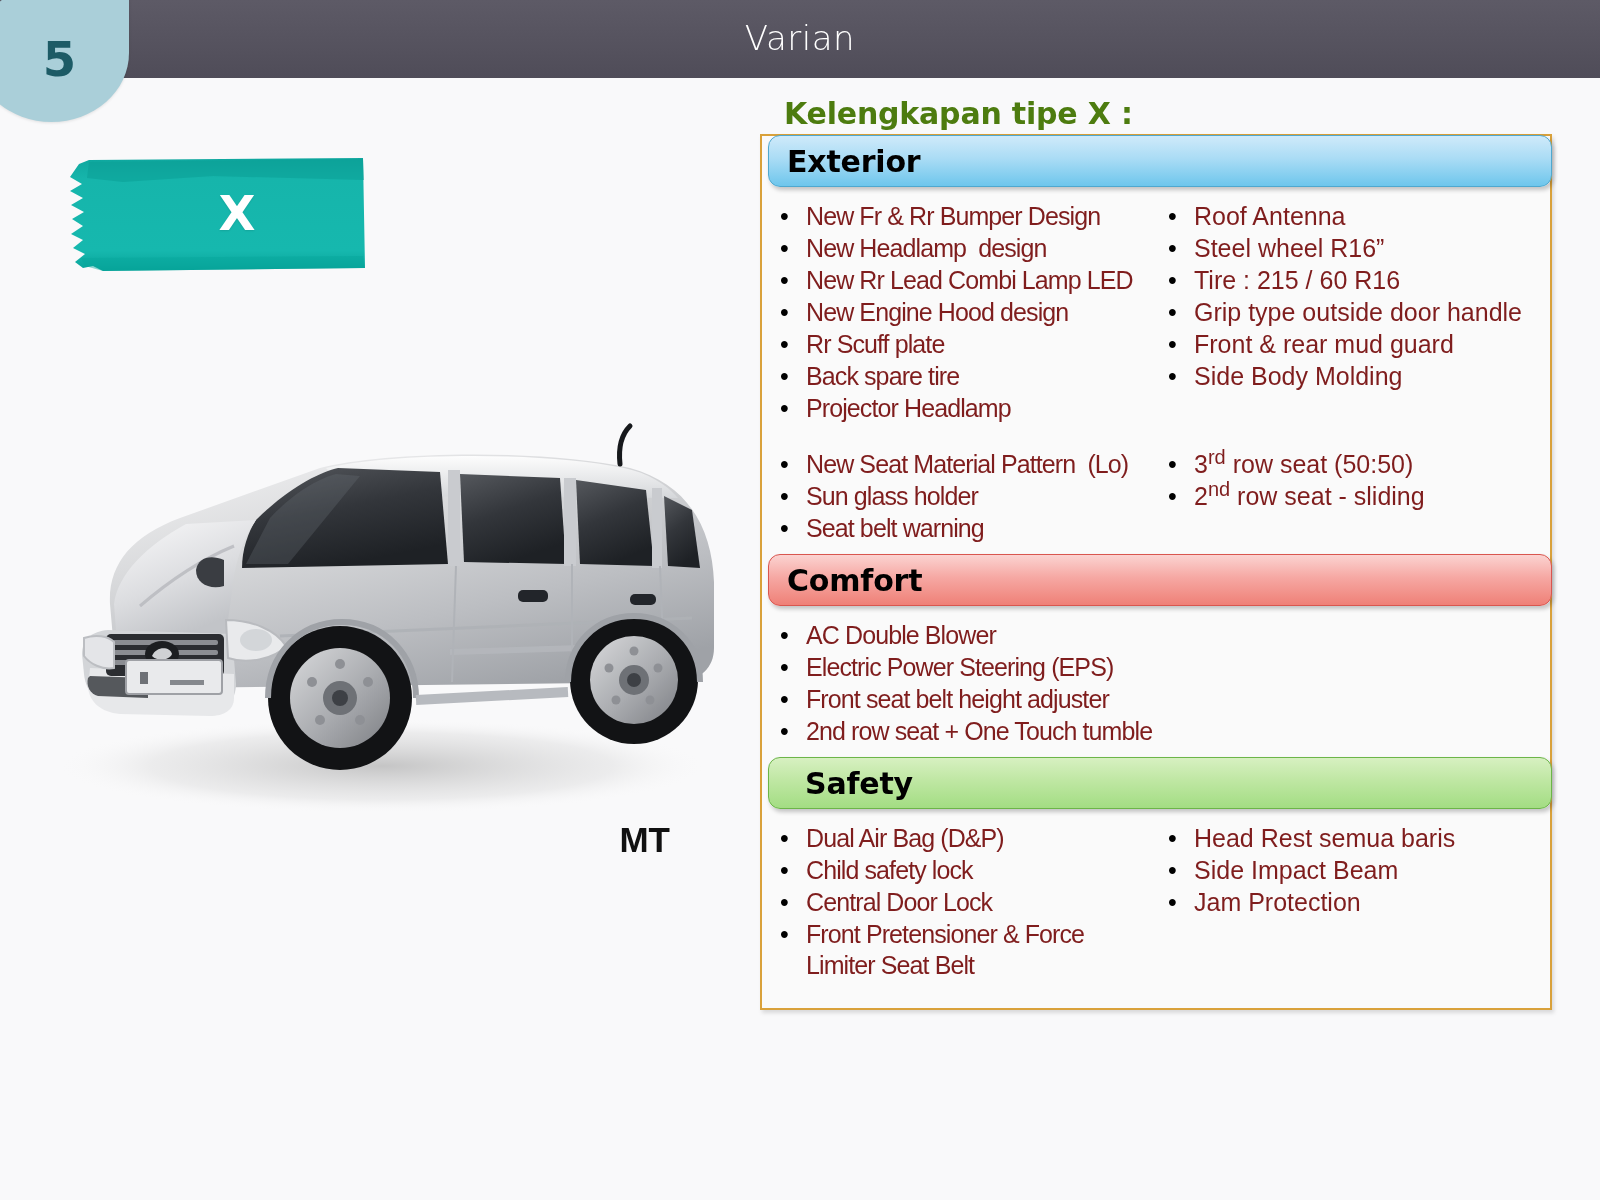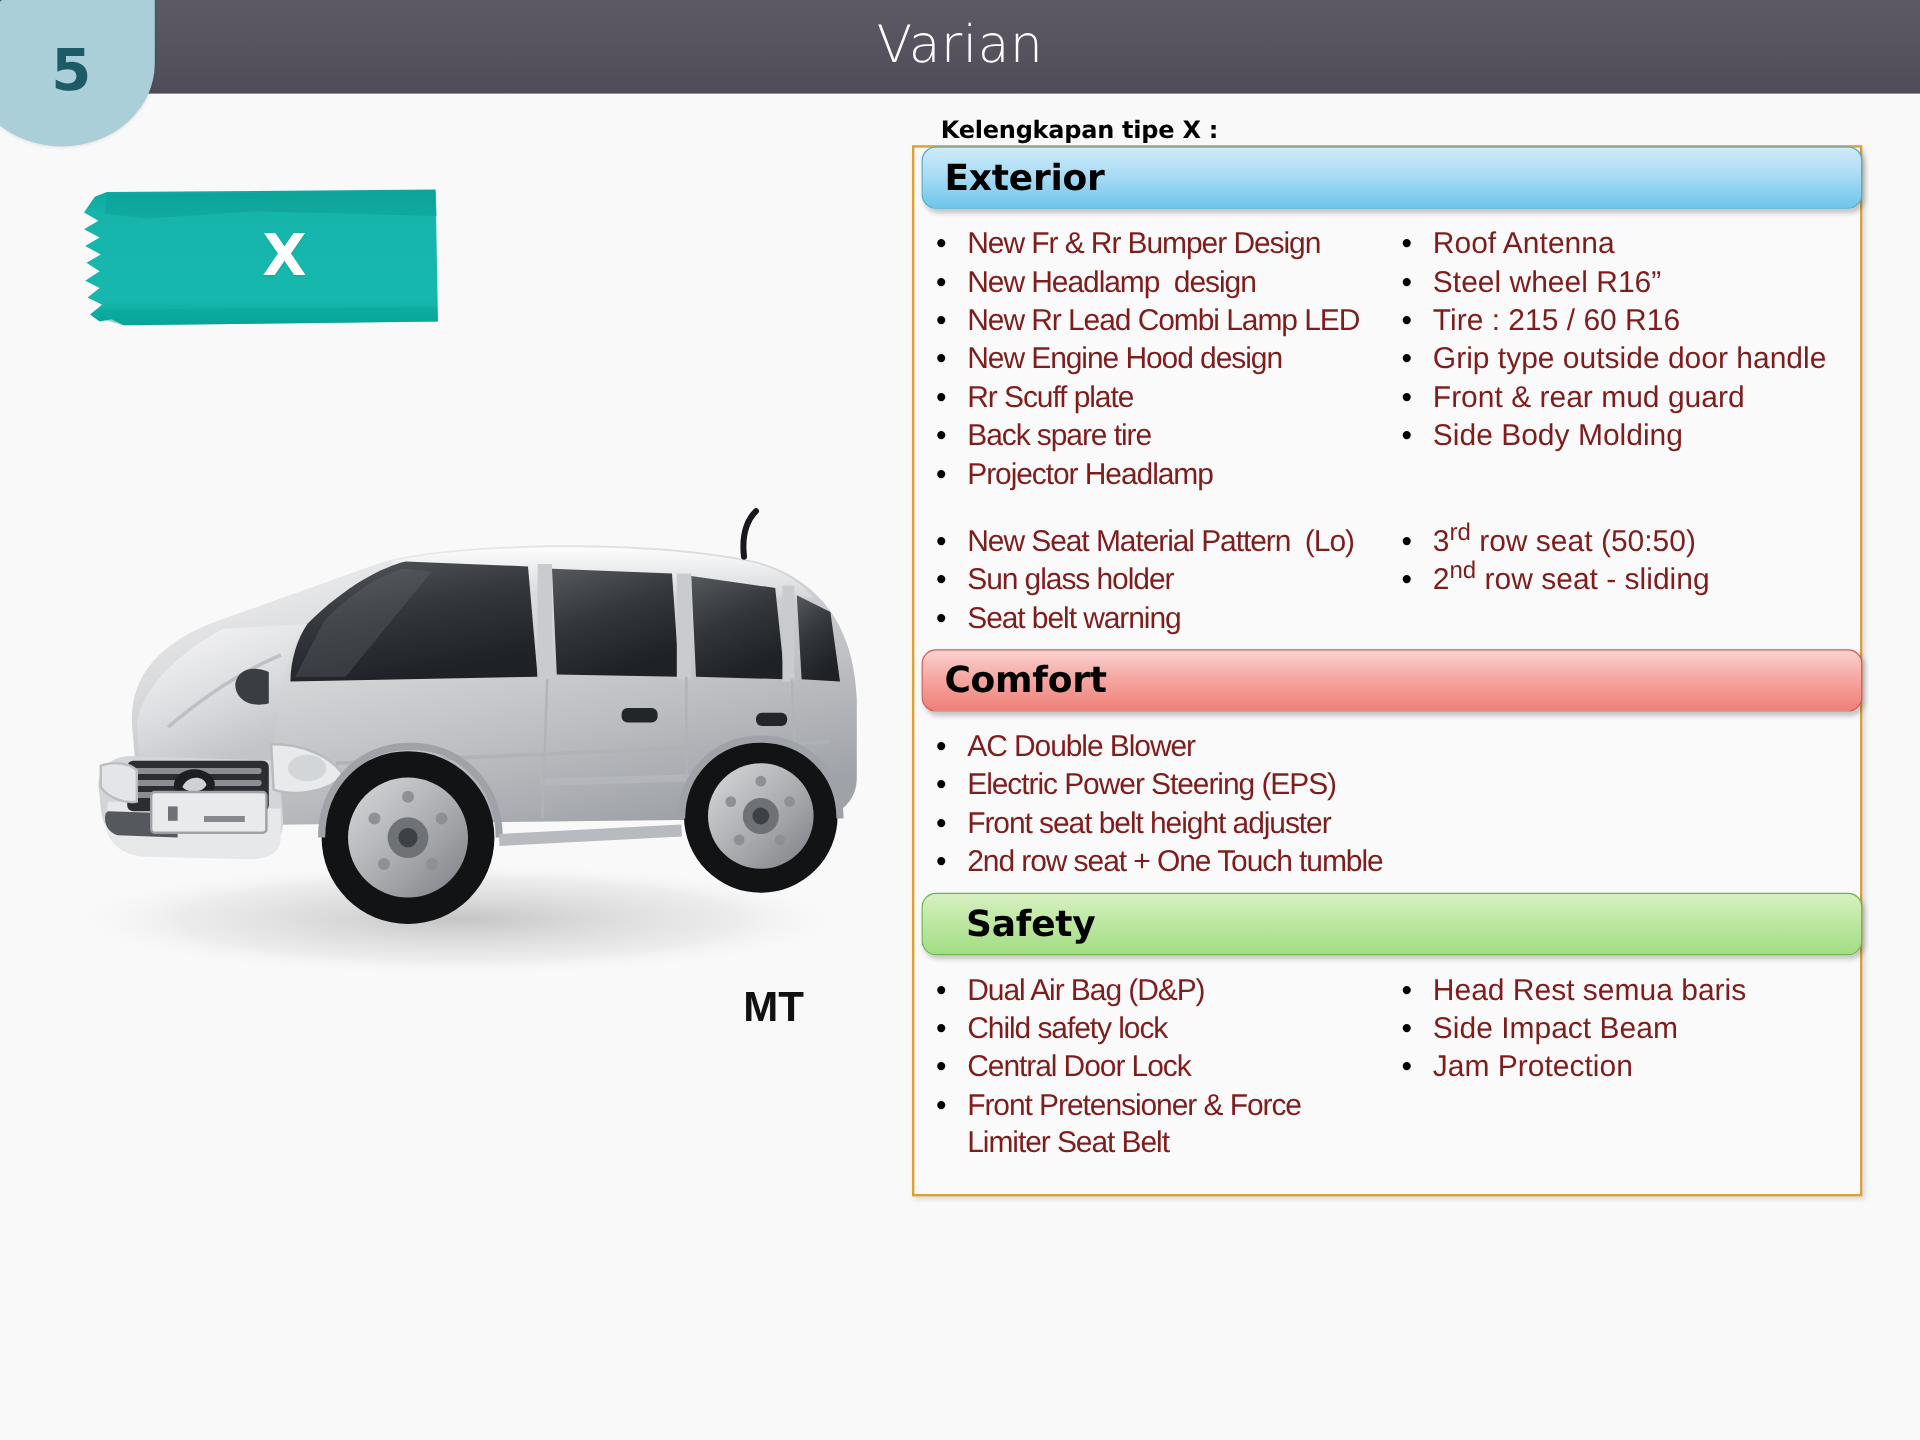--- a/index.html
+++ b/index.html
@@ -23,21 +23,21 @@
     left: 0; top: 0;
     width: 1600px; height: 78px;
     background: linear-gradient(180deg, #5d5a66 0%, #55525e 60%, #4f4c58 100%);
   }
   #title-text {
     position: absolute;
     left: 0; top: 8px;
     width: 1600px;
     text-align: center;
     color: #ffffff;
-    font-size: 43px;
+    font-size: 34px;
     font-weight: 300;
     letter-spacing: 0.5px;
     font-family: "DejaVu Sans", sans-serif;
     line-height: 60px;
   }
 
   
   #badge {
     position: absolute;
     left: -26px; top: -16px;
@@ -111,31 +111,31 @@
 
   
   #right-pane {
     position: absolute;
     left: 752px; top: 86px;
     width: 806px;
   }
   #spec-title {
     position: absolute;
     left: 32px; top: 10px;
-    font-size: 20px;
+    font-size: 30px;
     font-weight: 700;
-    color: #000000;
+    color: #4d7c0f;
     letter-spacing: -0.2px;
     font-family: "DejaVu Sans", sans-serif;
   }
 
   
   #spec-frame {
     position: absolute;
-    left: 8px; top: 35px;
+    left: 8px; top: 48px;
     width: 788px;
     border: 2px solid #d9a13a;
     background: #fafafa;
     box-shadow: 2px 3px 4px rgba(0,0,0,0.13);
     padding-bottom: 16px;
   }
 
   .section { position: relative; }
 
   .section-header {

